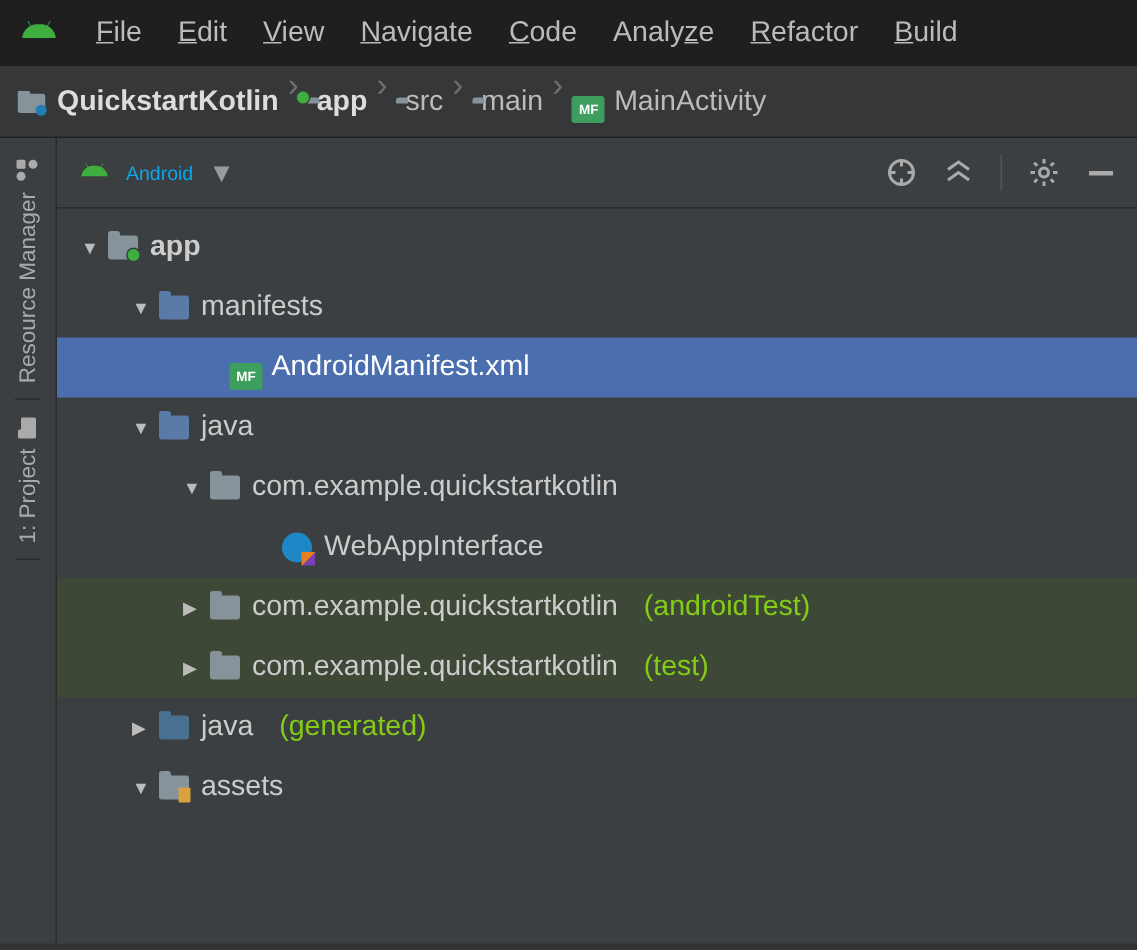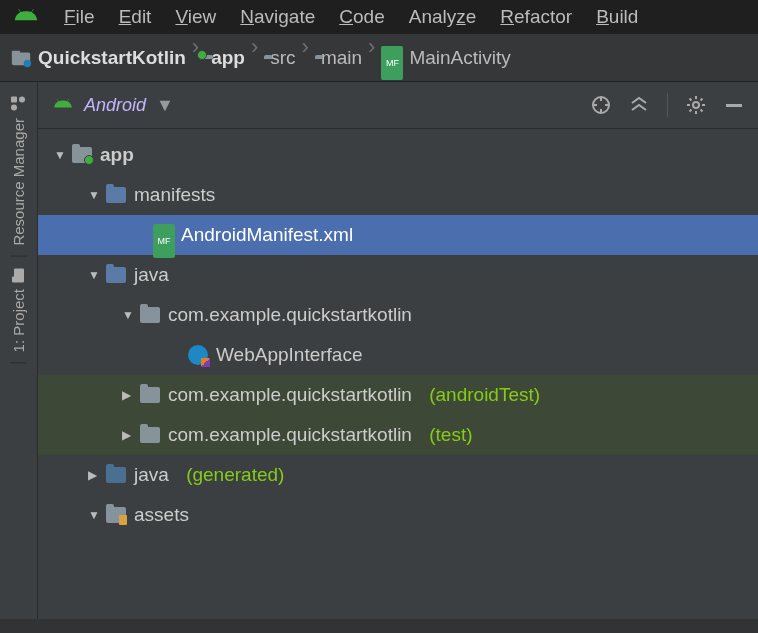--- a/index.html
+++ b/index.html
@@ -10,21 +10,21 @@
   font-family: "Segoe UI", -apple-system, sans-serif;
   color: #bbbbbb;
   overflow: hidden;
   font-size: 18px;
 }
 
 
 .menu-bar {
   display: flex;
   align-items: center;
-  height: 34px;
+  height: 44px;
   background: #1f1f20;
   padding: 0 12px;
   gap: 24px;
 }
 .menu-bar .logo { display: flex; align-items: center; }
 .menu-item { color: #bbbbbb; cursor: pointer; font-size: 19px; }
 .menu-item .underline { text-decoration: underline; }
 
 
 .breadcrumb-bar {
@@ -83,21 +83,21 @@
   height: 47px;
   background: #3c3f42;
   border-bottom: 1px solid #2b2b2b;
   display: flex;
   align-items: center;
   padding: 0 14px;
   gap: 10px;
   justify-content: space-between;
 }
 .pane-header-left { display: flex; align-items: center; gap: 10px; }
-.pane-header-title { color: #c4b5fd; font-size: 18px; font-style: italic; }
+.pane-header-title { color: #0ea5e9; font-size: 13px; }
 .pane-header-actions { display: flex; align-items: center; gap: 18px; }
 .pane-divider-v { width: 1px; height: 24px; background: #555; }
 
 
 .tree {
   padding: 6px 0;
   overflow: hidden;
 }
 .tree-row {
   display: flex;
@@ -135,23 +135,23 @@
 .folder-icon.lines::after {
   content: ""; position: absolute; right: -1px; bottom: -2px; width: 8px; height: 10px;
   background: #d9a23e; border-radius: 1px;
 }
 
 .file-icon {
   width: 18px; height: 22px; background: #808589; border-radius: 2px 5px 2px 2px;
   position: relative;
 }
 .file-mf {
-  width: 22px; height: 34px; background: #3e9e5e; display: inline-flex;
+  width: 22px; height: 18px; background: #3e9e5e; display: inline-flex;
   align-items: center; justify-content: center; font-size: 9px; color: #fff;
-  font-weight: normal; border-radius: 2px; margin-top: 11px;
+  font-weight: bold; border-radius: 2px; margin-top: 11px;
 }
 
 .kotlin-icon {
   width: 20px; height: 20px; background: #1e88c7; border-radius: 50%;
   position: relative;
 }
 .kotlin-icon::after {
   content: ""; position: absolute; right: -2px; bottom: -2px; width: 9px; height: 9px;
   background: linear-gradient(135deg, #e67e22 50%, #7a3fb0 50%);
 }

